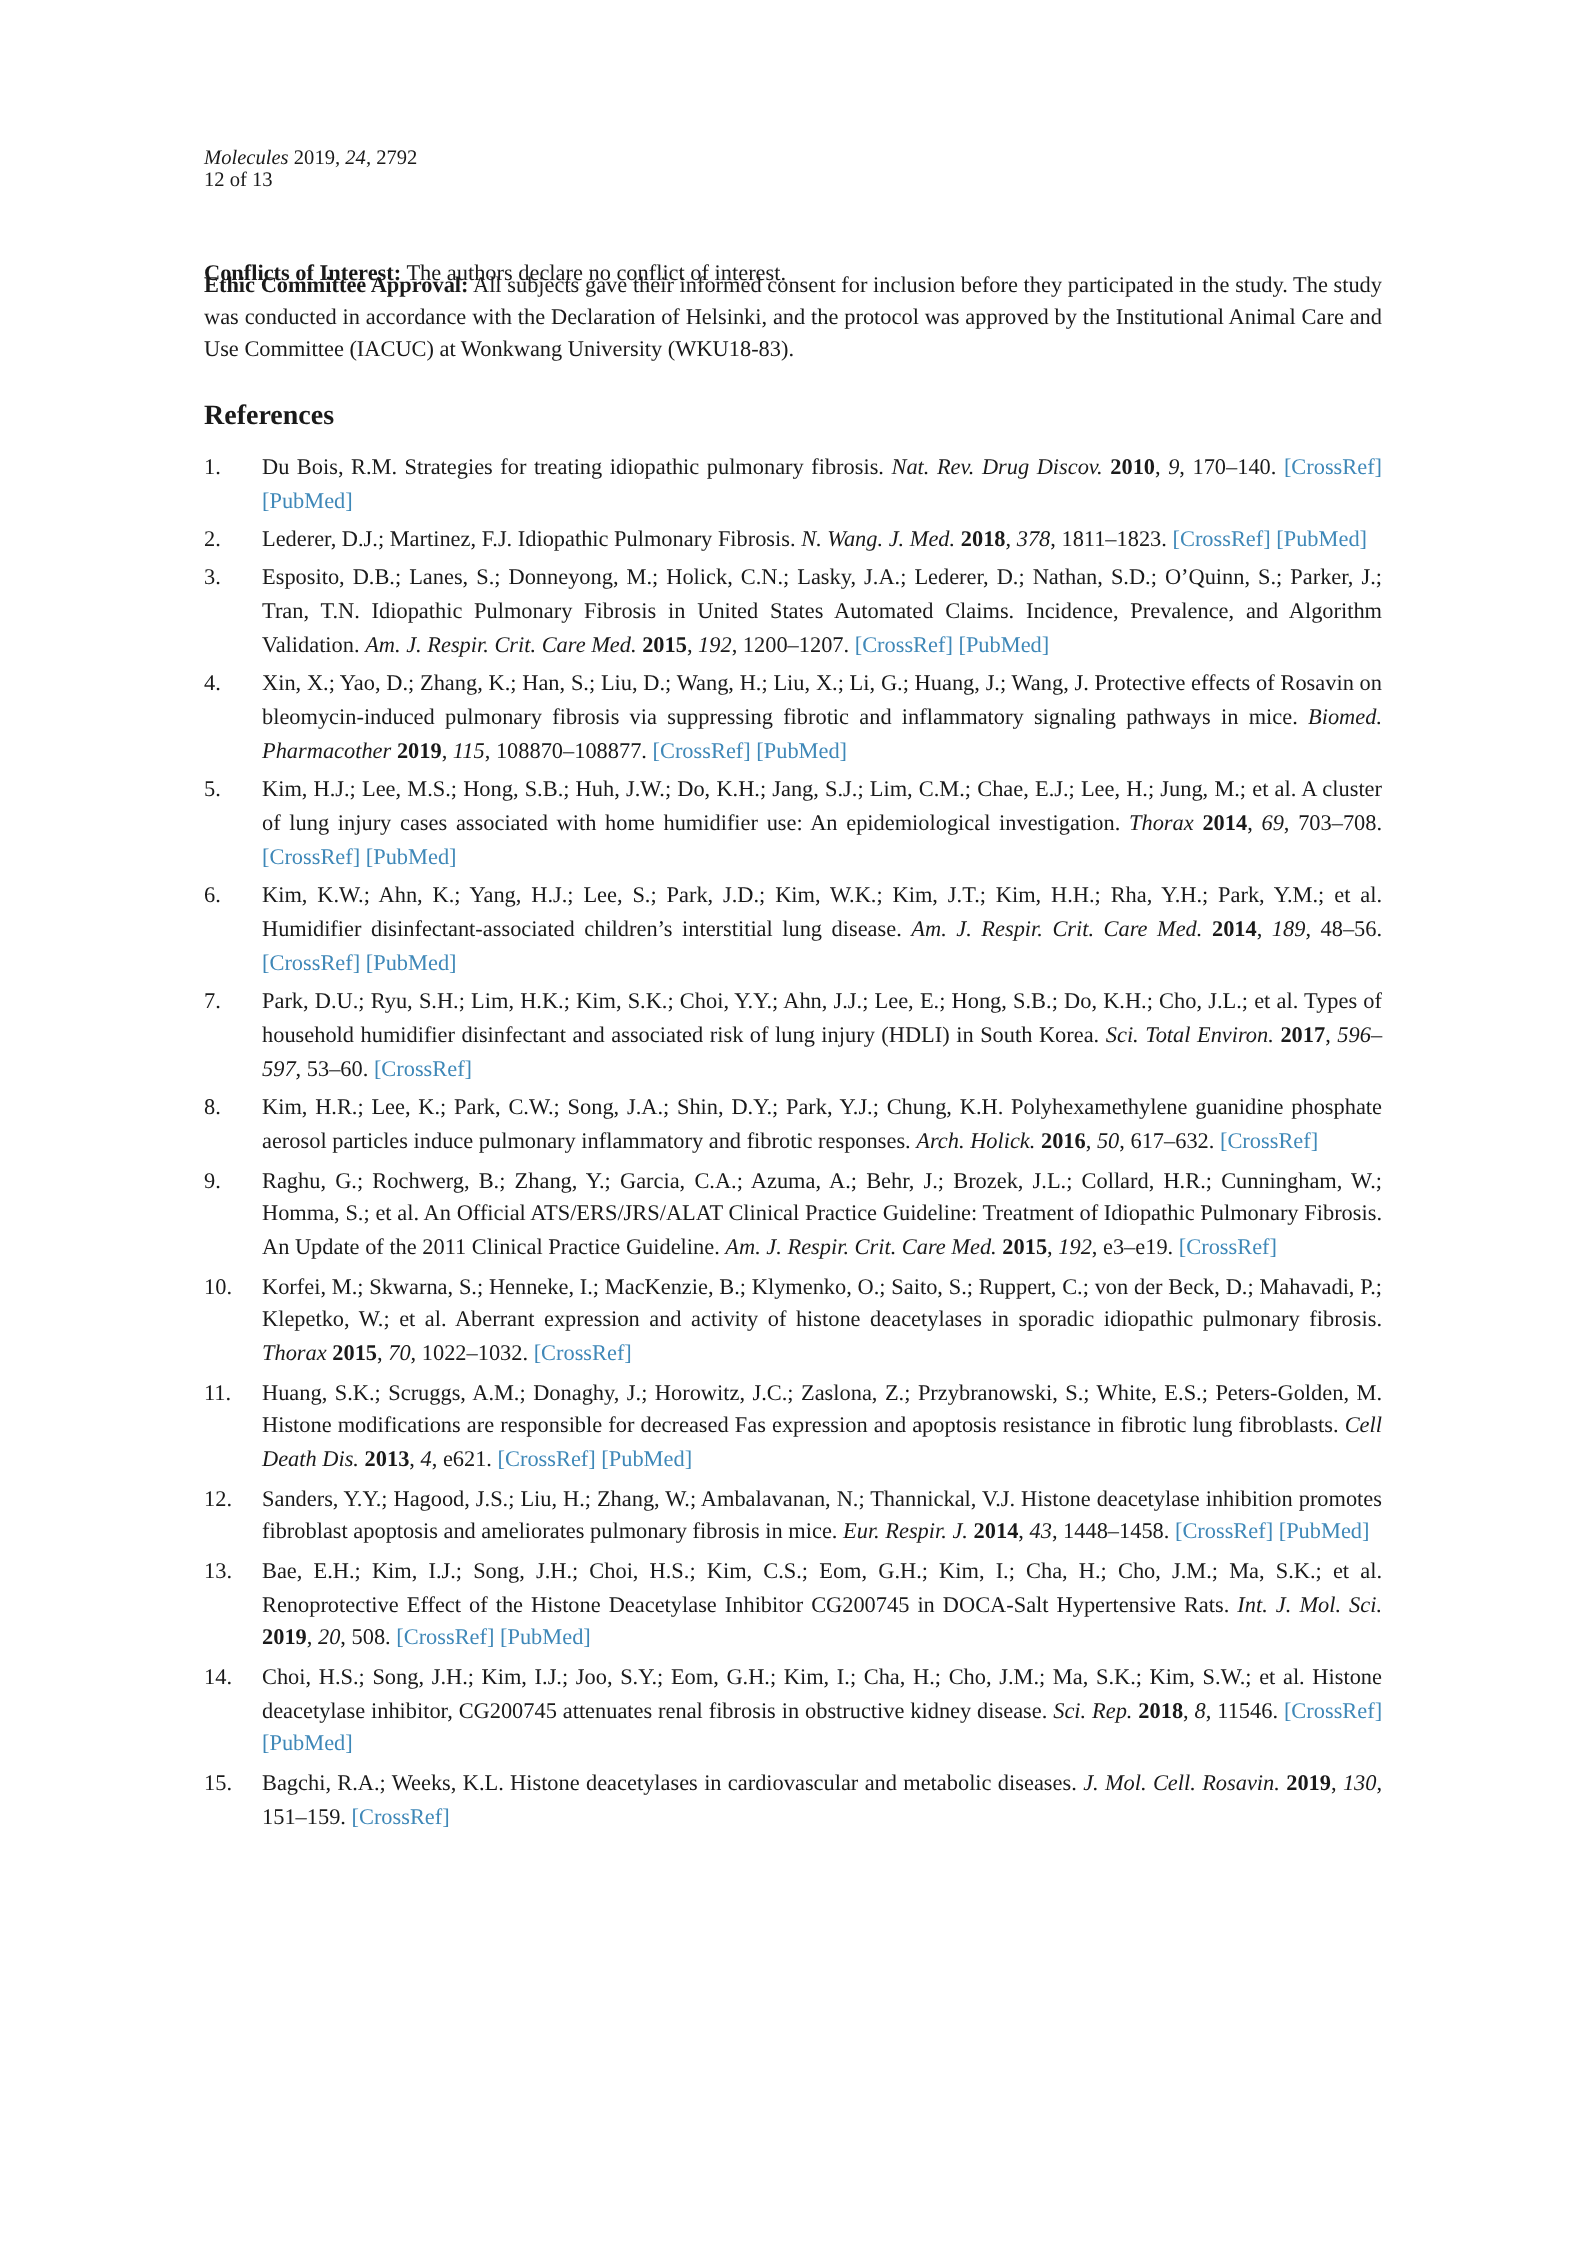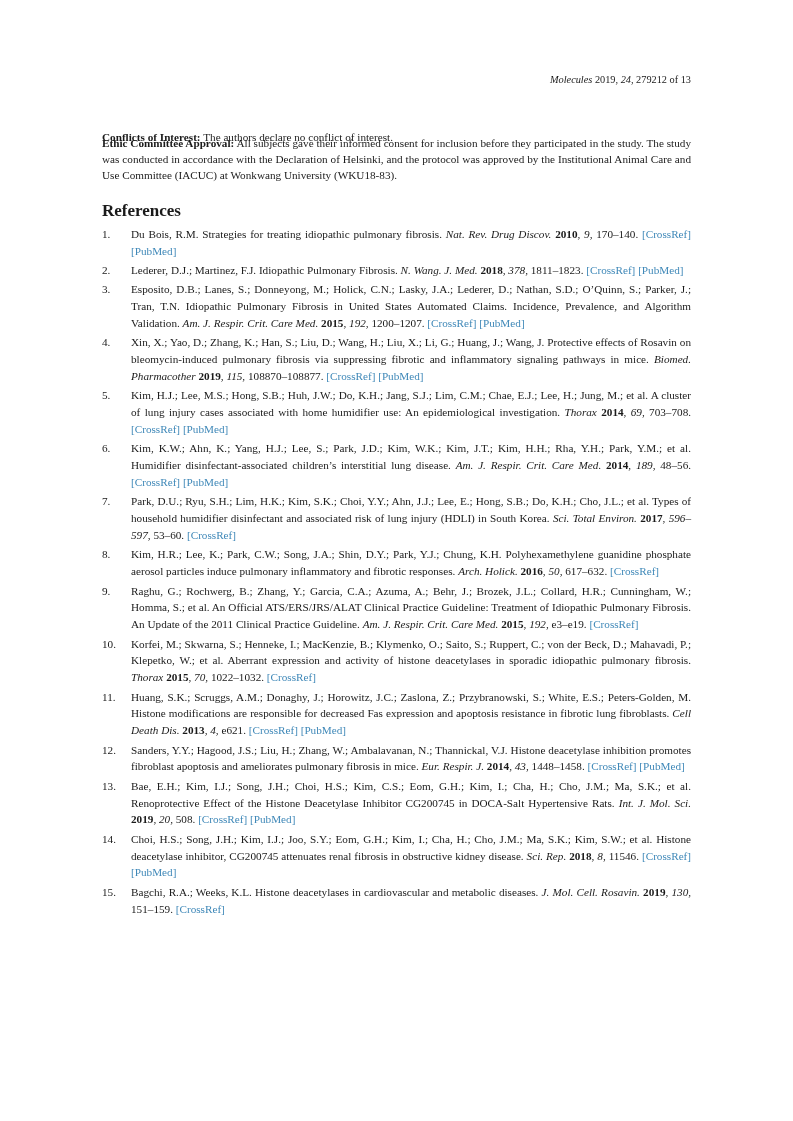--- a/index.html
+++ b/index.html
@@ -3,35 +3,36 @@
 <meta charset="utf-8">
 <style>
   html, body { margin: 0; padding: 0; background: #ffffff; }
   body {
     width: 793px; height: 1121px; position: relative; overflow: hidden;
     font-family: "Liberation Serif", "DejaVu Serif", serif;
     color: #1a1a1a;
   }
   .header {
     position: absolute; top: 74px; left: 102px; width: 589px;
-    display: flex; justify-content: flex-end;
+    display: flex; justify-content: center;
     font-size: 10.3px;
+    flex-direction: column;
   }
   .header .journal i { font-style: italic; }
   .header .journal b { font-weight: normal; }
   .para {
     position: absolute; left: 102px; width: 589px;
     font-size: 11.2px; line-height: 16px; text-align: justify;
   }
   .para b { font-weight: bold; }
   #conflicts { top: 118px; }
   #ethics { top: 124px; }
   .refs-title {
     position: absolute; top: 201px; left: 102px;
-    font-size: 17px; font-weight: bold;
+    font-size: 14px; font-weight: bold;
   }
   .refs {
     position: absolute; top: 226px; left: 102px; width: 589px;
     margin: 0; padding: 0; list-style: none;
     font-size: 11.2px; line-height: 16.9px;
   }
   .refs li {
     position: relative; padding-left: 29px; text-align: justify;
     margin-bottom: 2.3px;
   }

